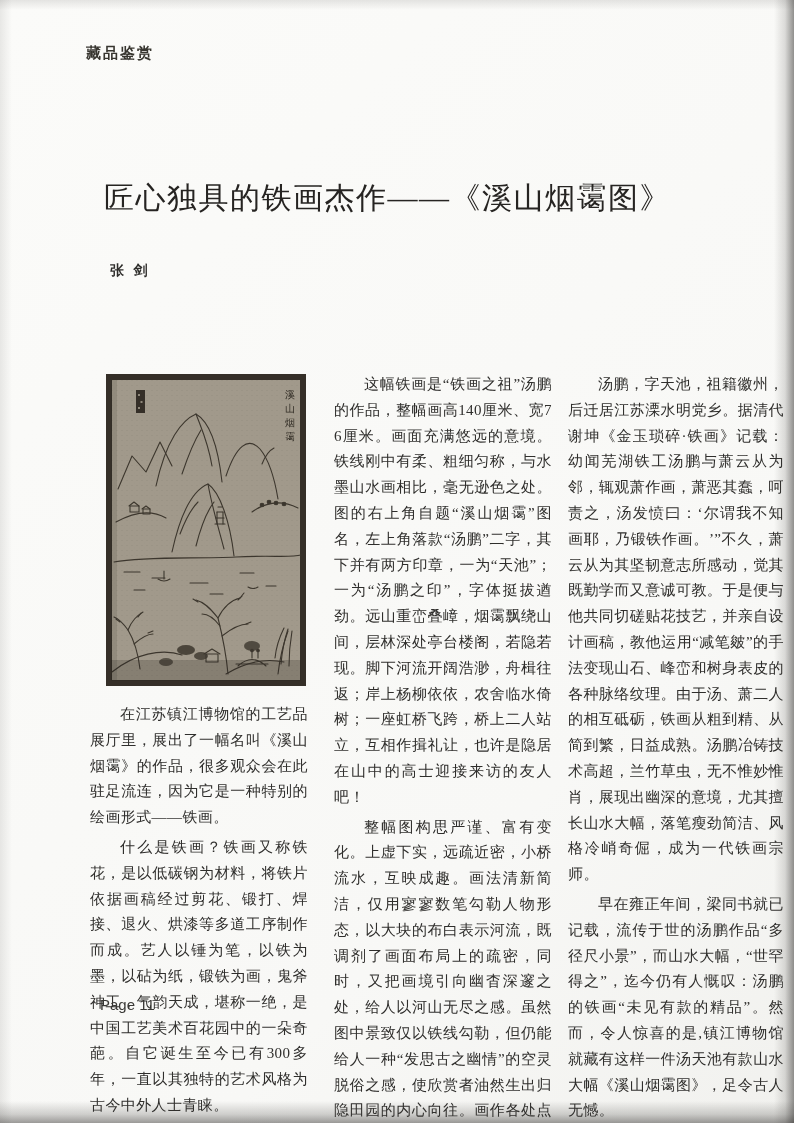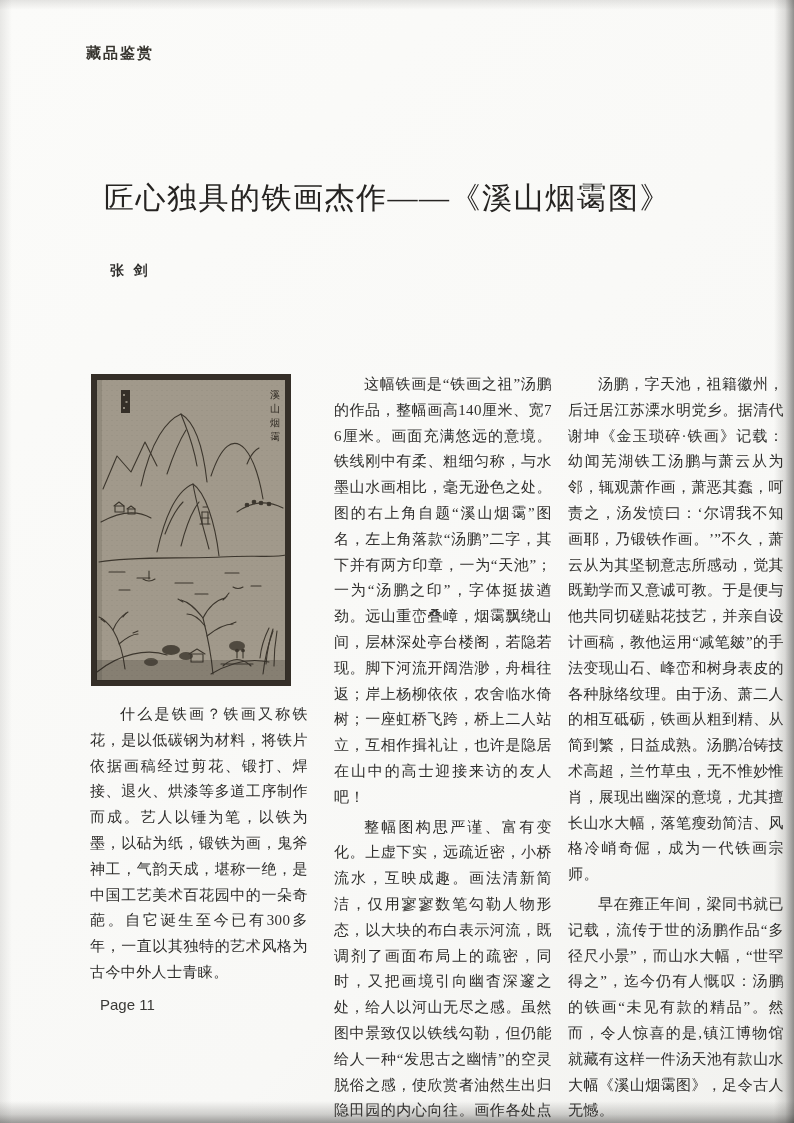--- a/index.html
+++ b/index.html
@@ -38,21 +38,21 @@
   }
 
   .col{position:absolute;top:368px;
     font-size:15px;line-height:25.8px;letter-spacing:.4px;
     text-align:justify;word-break:break-all;color:#2f2e2c;}
   .col p{margin:4px;text-indent:2em;}
   .col-left{left:86px;width:226px;top:370px;}
   .col-middle{left:330px;width:226px;}
   .col-right{left:564px;width:224px;}
 
-  figure.painting{margin:4px 0 16px 5px;width:200px;height:312px;}
+  figure.painting{margin:4px 0 16px 20px;width:200px;height:312px;}
   figure.painting svg{display:block;filter:contrast(.98);}
   .page-number{
     position:absolute;left:100px;top:996px;
     font-family:Liberation Sans, sans-serif;
     font-size:15px;color:#3a3936;
   }
 </style>
 </head>
 <body>
 
@@ -157,20 +157,21 @@
           <rect x="30" y="16" width="9" height="23" fill="#332d26"></rect>
           <rect x="32" y="20" width="2" height="2" fill="#8f887b"></rect>
           <rect x="34.5" y="27" width="2" height="2" fill="#8f887b"></rect>
           <rect x="32" y="33" width="2" height="2" fill="#8f887b"></rect>
         </g>
 
         <rect x="5" y="286" width="190" height="21" fill="#241f1a" opacity="0.22"></rect>
         <rect x="5" y="6" width="6" height="300" fill="#241f1a" opacity="0.12"></rect>
       </svg>
     </figure>
+    <p>在江苏镇江博物馆的工艺品展厅里，展出了一幅名叫《溪山烟霭》的作品，很多观众会在此驻足流连，因为它是一种特别的绘画形式——铁画。</p>
     <p>什么是铁画？铁画又称铁花，是以低碳钢为材料，将铁片依据画稿经过剪花、锻打、焊接、退火、烘漆等多道工序制作而成。艺人以锤为笔，以铁为墨，以砧为纸，锻铁为画，鬼斧神工，气韵天成，堪称一绝，是中国工艺美术百花园中的一朵奇葩。自它诞生至今已有300多年，一直以其独特的艺术风格为古今中外人士青睐。</p>
   </div>
 
   <div class="col col-middle">
     <p>这幅铁画是“铁画之祖”汤鹏的作品，整幅画高140厘米、宽76厘米。画面充满悠远的意境。铁线刚中有柔、粗细匀称，与水墨山水画相比，毫无逊色之处。图的右上角自题“溪山烟霭”图名，左上角落款“汤鹏”二字，其下并有两方印章，一为“天池”；一为“汤鹏之印”，字体挺拔遒劲。远山重峦叠嶂，烟霭飘绕山间，层林深处亭台楼阁，若隐若现。脚下河流开阔浩渺，舟楫往返；岸上杨柳依依，农舍临水倚树；一座虹桥飞跨，桥上二人站立，互相作揖礼让，也许是隐居在山中的高士迎接来访的友人吧！</p>
     <p>整幅图构思严谨、富有变化。上虚下实，远疏近密，小桥流水，互映成趣。画法清新简洁，仅用寥寥数笔勾勒人物形态，以大块的布白表示河流，既调剂了画面布局上的疏密，同时，又把画境引向幽杳深邃之处，给人以河山无尽之感。虽然图中景致仅以铁线勾勒，但仍能给人一种“发思古之幽情”的空灵脱俗之感，使欣赏者油然生出归隐田园的内心向往。画作各处点线面，皆形象自然，无不显示出汤鹏高超的锻打焊接技艺和绘画功底，正是“百炼钢化为绕指柔，直教六清归洪炉”，以致于时人将他的技艺神化了，谓其能“随物赋形，无不如意”。</p>
   </div>
 
   <div class="col col-right">
     <p>汤鹏，字天池，祖籍徽州，后迁居江苏溧水明党乡。据清代谢坤《金玉琐碎·铁画》记载：幼闻芜湖铁工汤鹏与萧云从为邻，辄观萧作画，萧恶其蠢，呵责之，汤发愤曰：‘尔谓我不知画耶，乃锻铁作画。’”不久，萧云从为其坚韧意志所感动，觉其既勤学而又意诚可教。于是便与他共同切磋贴花技艺，并亲自设计画稿，教他运用“减笔皴”的手法变现山石、峰峦和树身表皮的各种脉络纹理。由于汤、萧二人的相互砥砺，铁画从粗到精、从简到繁，日益成熟。汤鹏冶铸技术高超，兰竹草虫，无不惟妙惟肖，展现出幽深的意境，尤其擅长山水大幅，落笔瘦劲简洁、风格冷峭奇倔，成为一代铁画宗师。</p>

